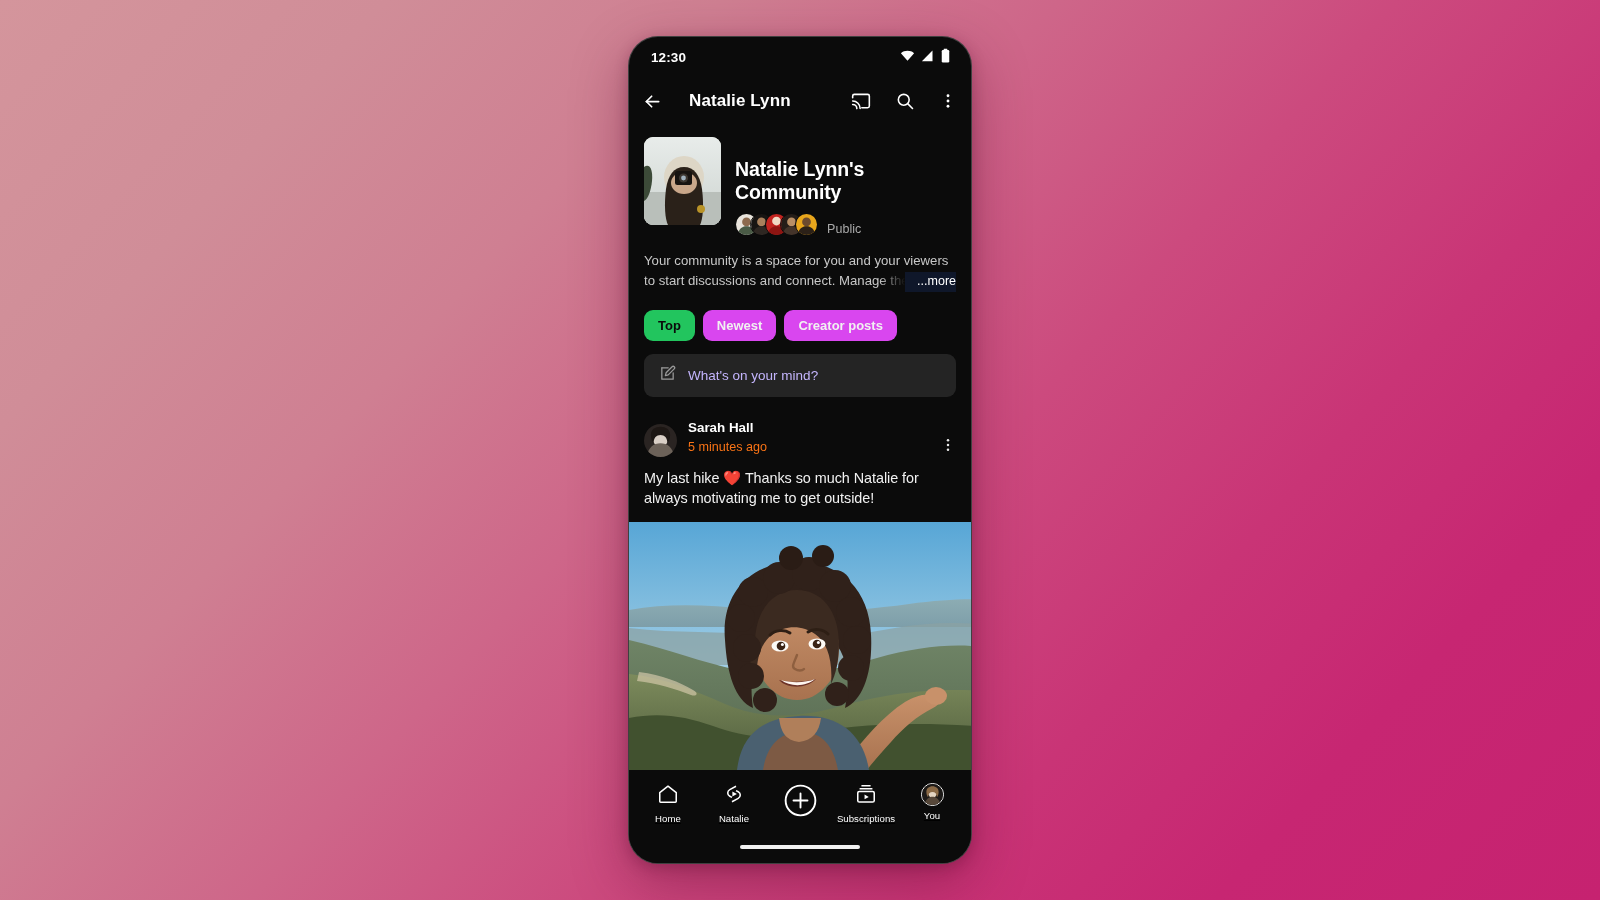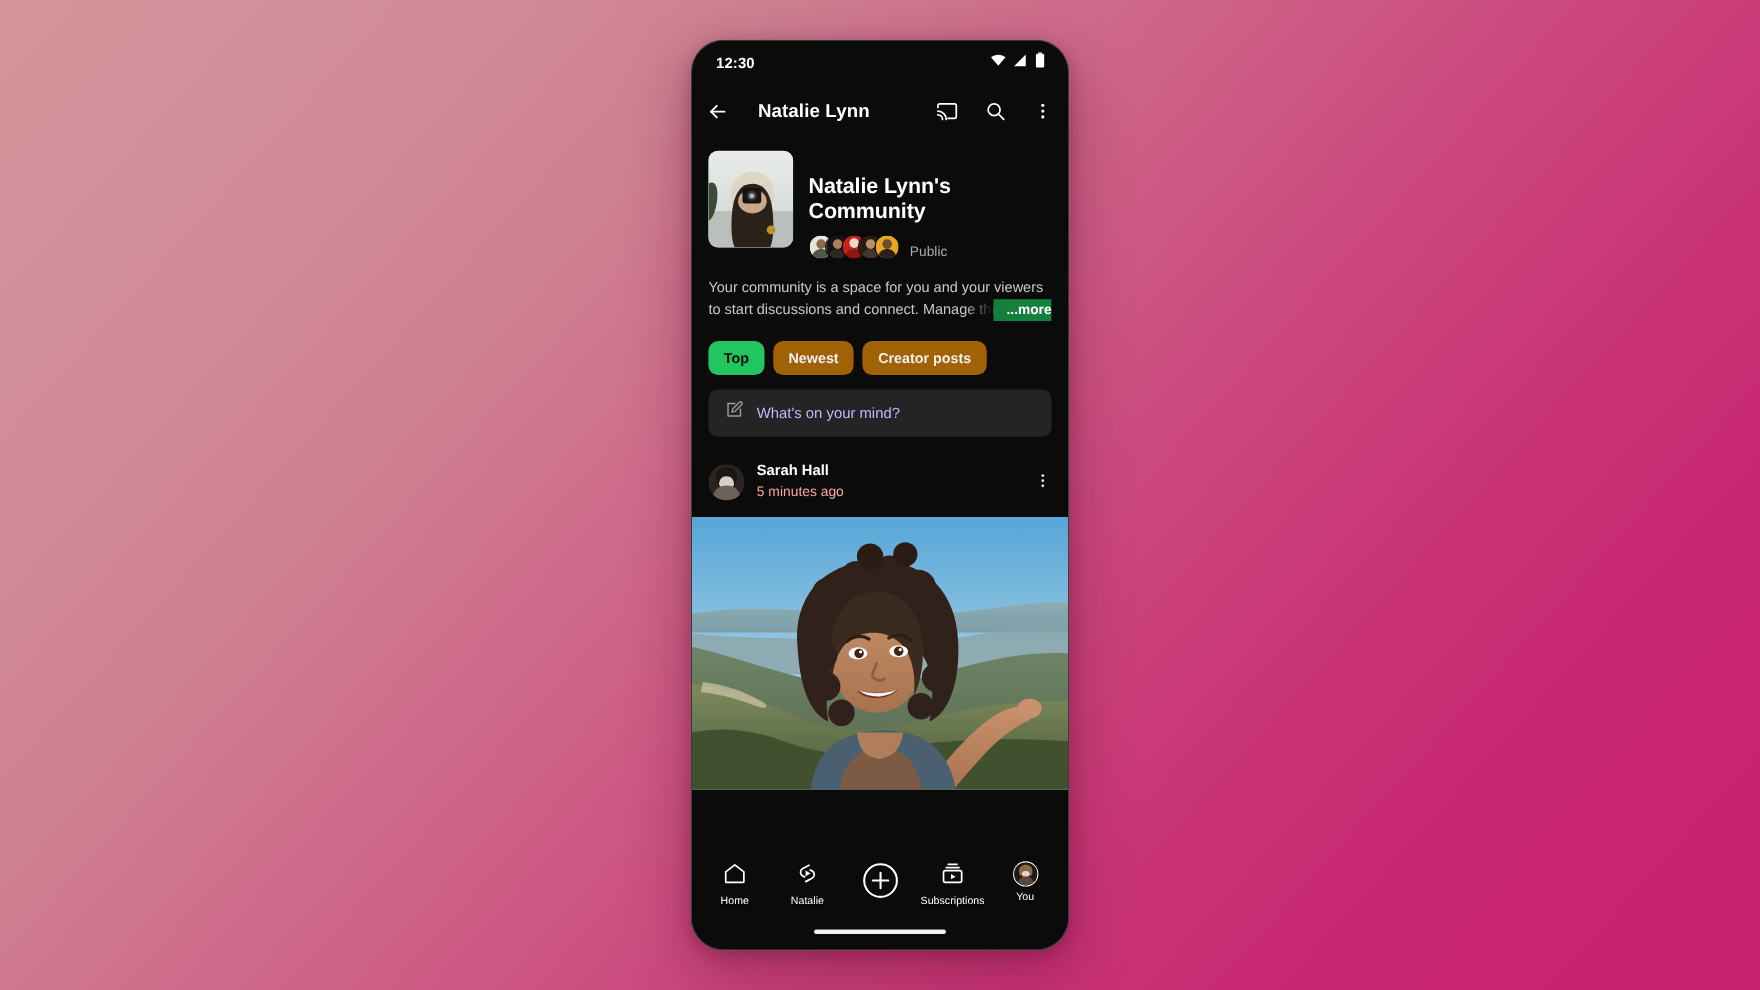--- a/index.html
+++ b/index.html
@@ -154,22 +154,22 @@
     line-height: 1.55;
     max-height: 41px;
     overflow: hidden;
   }
   .more-btn {
     position: absolute;
     right: 0;
     bottom: 0;
     color: #fff;
     font-size: 12.5px;
-    font-weight: 700;
-    background: #15803d;
+    font-weight: 400;
+    background: #0f172a;
     padding-left: 12px;
     cursor: pointer;
   }
   .more-btn::before {
     content: "";
     position: absolute;
     left: -26px;
     top: 0;
     bottom: 0;
     width: 26px;
@@ -181,21 +181,21 @@
     display: flex;
     gap: 8px;
     padding: 18px 15px 0 15px;
   }
   .chip {
     height: 31px;
     display: flex;
     align-items: center;
     padding: 0 14px;
     border-radius: 9px;
-    background: #a16207;
+    background: #d946ef;
     color: #f1f1f1;
     font-size: 13px;
     font-weight: 600;
     white-space: nowrap;
     cursor: pointer;
   }
   .chip.active { background: #22c55e; color: #0b0b0b; }
 
   
   .composer {
@@ -209,39 +209,39 @@
     padding: 0 15px;
     cursor: text;
   }
   .composer-placeholder {
     color: #c4b5fd;
     font-size: 13.5px;
   }
 
   
   .post { padding: 22px 15px 0 15px; }
-  .post-head { display: flex; align-items: center; gap: 11px; }
+  .post-head { display: flex; align-items: flex-end; gap: 11px; }
   .post-av {
     width: 33px;
     height: 33px;
     flex: 0 0 33px;
     border-radius: 50%;
     overflow: hidden;
     margin-top: 1px;
   }
   .post-av svg { display: block; width: 100%; height: 100%; }
   .post-ident { flex: 1 1 auto; min-width: 0; }
   .post-author {
     color: #fff;
     font-size: 13.4px;
     font-weight: 700;
     line-height: 1.35;
   }
   .post-time {
-    color: #fca5a5;
+    color: #f97316;
     font-size: 12.6px;
     line-height: 1.5;
     margin-top: 1px;
   }
   .post-menu {
     flex: 0 0 auto;
     padding-top: 4px;
     cursor: pointer;
   }
   .post-body {
@@ -471,20 +471,21 @@
         </div>
         <span class="post-menu">
           <svg width="16" height="16" viewBox="0 0 24 24" fill="#e8e8e8">
               <circle cx="12" cy="5" r="1.9"></circle>
               <circle cx="12" cy="12" r="1.9"></circle>
               <circle cx="12" cy="19" r="1.9"></circle>
             </svg>
         </span>
       </div>
 
+      <div class="post-body">My last hike ❤️ Thanks so much Natalie for always motivating me to get outside!</div>
 
       <div class="post-image">
         <svg viewBox="0 0 372 248" preserveAspectRatio="xMidYMid slice">
           <defs>
             <linearGradient id="sky" x1="0" y1="0" x2="0" y2="1">
               <stop offset="0" stop-color="#57a6d6"></stop>
               <stop offset="0.55" stop-color="#9ccbe4"></stop>
               <stop offset="1" stop-color="#cfe2ea"></stop>
             </linearGradient>
             <linearGradient id="farhill" x1="0" y1="0" x2="0" y2="1">

